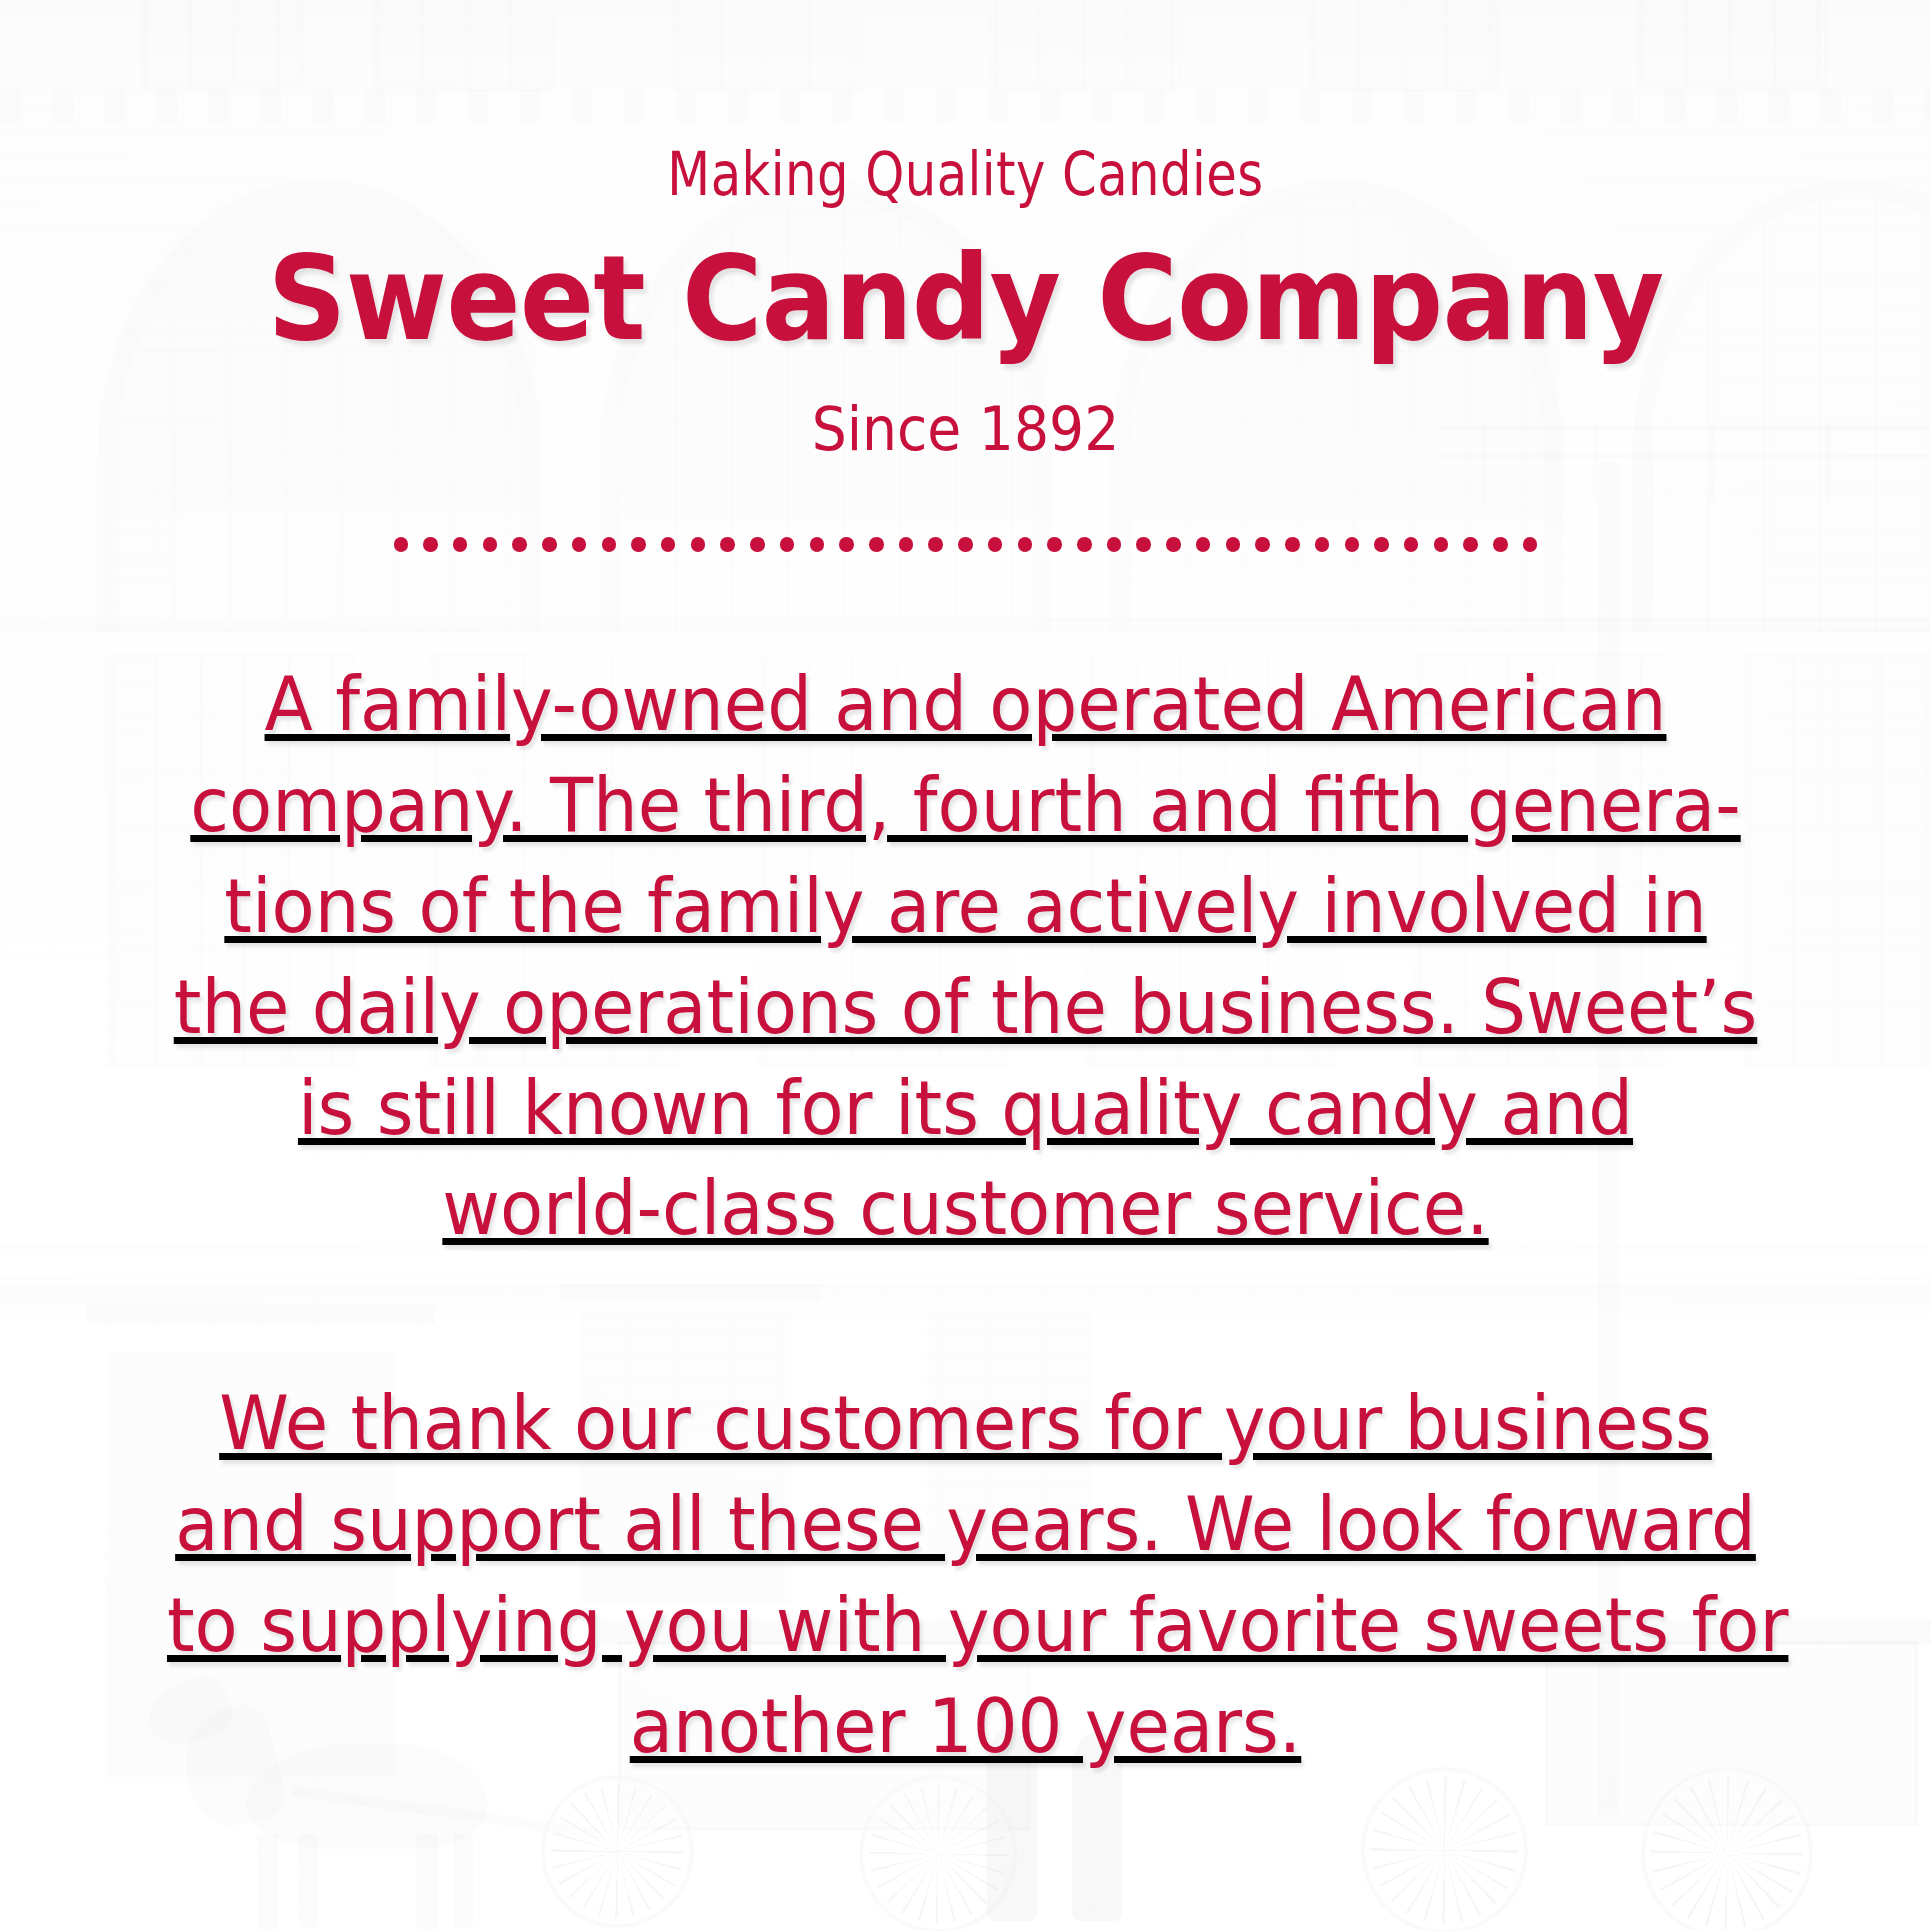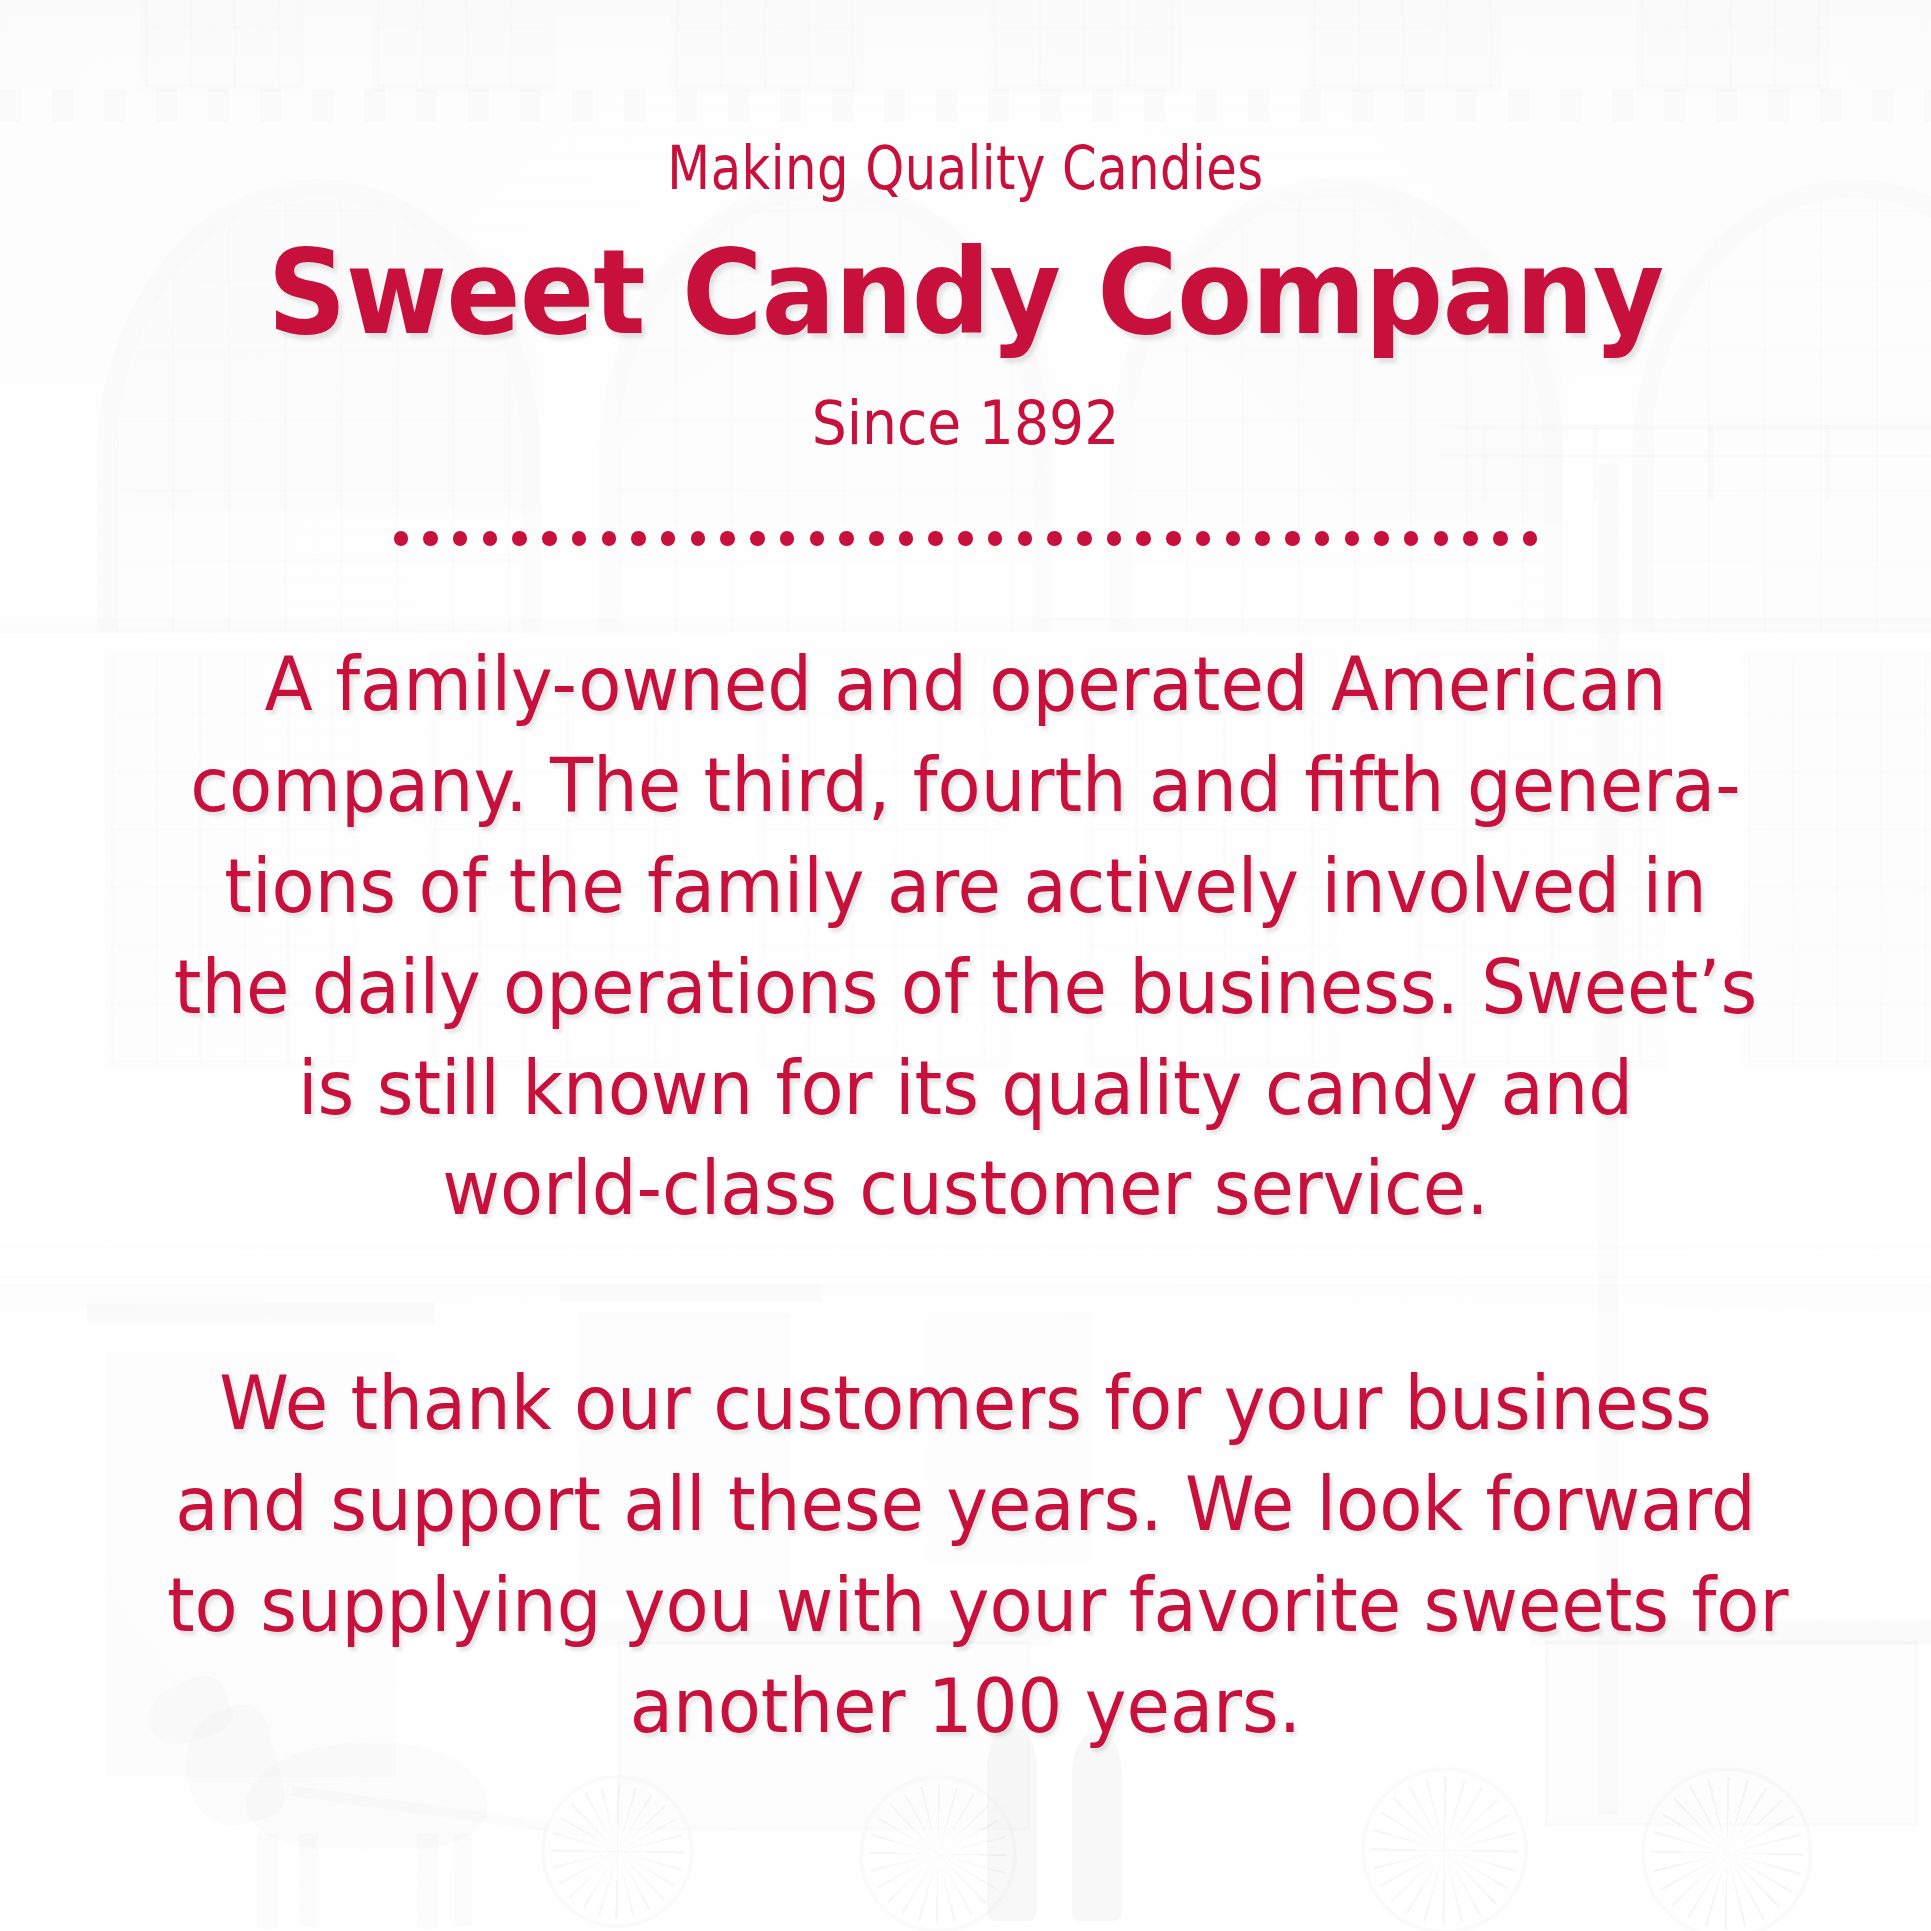--- a/index.html
+++ b/index.html
@@ -187,21 +187,21 @@
         rgba(255,255,255,0.08) 100%);
   }
 
   
   .content {
     position: relative;
     z-index: 5;
     width: 1931px;
     height: 1931px;
     box-sizing: border-box;
-    padding: 8px 97px;
+    padding: 14px 97px;
     text-align: center;
   }
 
   .tagline {
     margin: 0;
     padding-top: 129px;
     font-size: 60px;
     font-weight: 400;
     letter-spacing: 0.5px;
     line-height: 1.05;
@@ -245,22 +245,23 @@
   }
   .divider .dot {
     width: 14.5px;
     height: 14.5px;
     border-radius: 50%;
     background: #c8103c;
     flex: 0 0 auto;
   }
 
   .body-block {
-    margin: 2px auto;
+    margin: 16px auto;
     width: 1699px;
+    text-decoration: underline;
   }
 
   .para {
     margin: 0;
     color: #c8103c;
     font-family: "DejaVu Sans", sans-serif;
     font-weight: 400;
     font-size: 75px;
     line-height: 1.345;
     text-shadow: 2.9px 3.9px 3.9px rgba(0,0,0,0.10);

